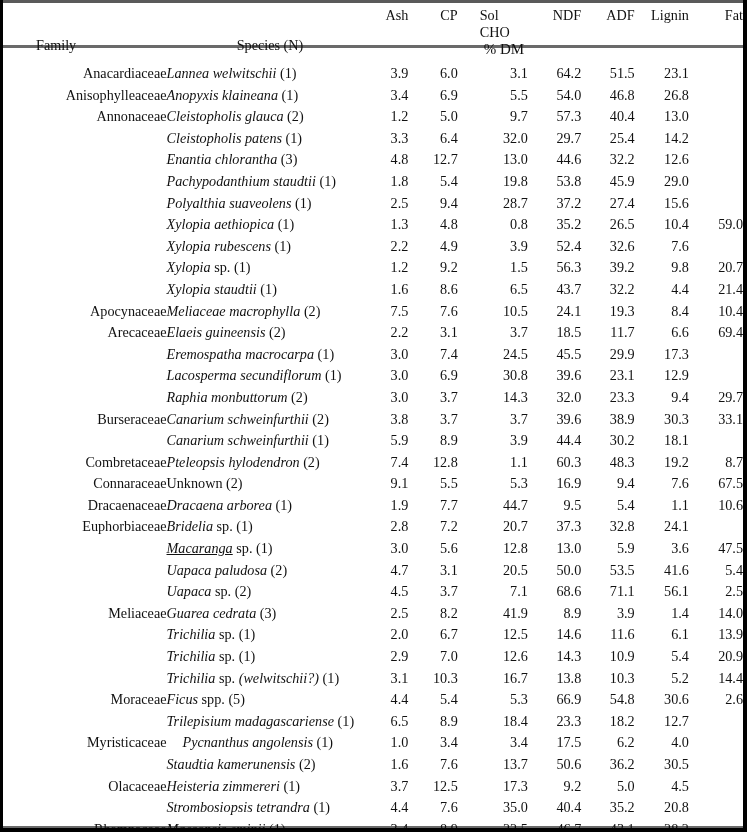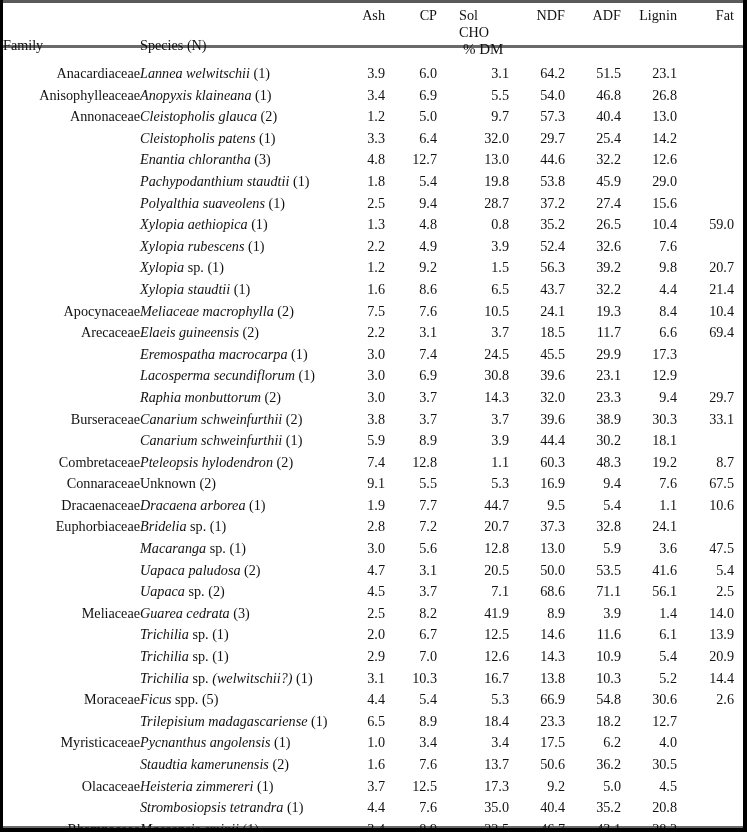--- a/index.html
+++ b/index.html
@@ -72,21 +72,21 @@
     .c-fam { width: 137px; text-align: right; padding-left: 0; }
     .c-sp { width: 209px; text-align: left; }
     .c-ash { width: 36px; text-align: right; }
     .c-cp { width: 52px; text-align: right; }
     .c-sol { width: 72px; text-align: right; }
     .c-ndf { width: 56px; text-align: right; }
     .c-adf { width: 56px; text-align: right; }
     .c-lig { width: 56px; text-align: right; }
     .c-fat { width: 57px; text-align: right; padding-right: 0; }
     th.c-fam { text-align: left; vertical-align: bottom; }
-    th.c-sp { text-align: left; vertical-align: bottom; }
+    th.c-sp { text-align: center; vertical-align: bottom; }
     th.c-ash, th.c-cp, th.c-ndf, th.c-adf, th.c-lig, th.c-fat { text-align: right; }
     th.c-sol { text-align: right; }
     .sol-sub { display: block; text-align: left; padding-left: 26px; font-size: 15px; }
     .genus { font-style: italic; }
   </style>
 </head>
 <body>
 
 <div class="page">
   <div class="top-rule"></div>
@@ -100,21 +100,21 @@
         <col class="c-ash">
         <col class="c-cp">
       <col class="c-sol">
         <col class="c-ndf">
         <col class="c-adf">
         <col class="c-lig">
         <col class="c-fat">
     </colgroup>
     <thead>
       <tr class="h1">
-        <th class="c-fam" rowspan="2" style="vertical-align:bottom;padding-bottom:5px;">Family</th>
+        <th class="c-fam" rowspan="2" style="vertical-align:bottom;padding-bottom:5px;padding-left:33px;">Family</th>
         <th class="c-sp" rowspan="2" style="vertical-align:bottom;padding-bottom:5px;">Species (N)</th>
         <th class="c-ash">Ash</th>
         <th class="c-cp">CP</th>
         <th class="c-sol">
           <span class="sol-sub" style="font-size:14.2px;padding-left:22px;">Sol CHO</span>
         </th>
         <th class="c-ndf">NDF</th>
         <th class="c-adf">ADF</th>
         <th class="c-lig">Lignin</th>
         <th class="c-fat">Fat</th>
@@ -369,21 +369,21 @@
           <td class="c-ash">2.8</td>
           <td class="c-cp">7.2</td>
           <td class="c-sol">20.7</td>
           <td class="c-ndf">37.3</td>
           <td class="c-adf">32.8</td>
           <td class="c-lig">24.1</td>
           <td class="c-fat"></td>
         </tr>
         <tr>
           <td class="c-fam"></td>
-          <td class="c-sp"><span class="genus" style="white-space: pre;">Macaranga</span><span style="white-space: pre;"> sp. (1)</span></td>
+          <td class="c-sp"><span class="genus" style="white-space: pre; text-decoration: underline;">Macaranga</span><span style="white-space: pre;"> sp. (1)</span></td>
           <td class="c-ash">3.0</td>
           <td class="c-cp">5.6</td>
           <td class="c-sol">12.8</td>
           <td class="c-ndf">13.0</td>
           <td class="c-adf">5.9</td>
           <td class="c-lig">3.6</td>
           <td class="c-fat">47.5</td>
         </tr>
         <tr>
           <td class="c-fam"></td>
@@ -468,21 +468,21 @@
           <td class="c-ash">6.5</td>
           <td class="c-cp">8.9</td>
           <td class="c-sol">18.4</td>
           <td class="c-ndf">23.3</td>
           <td class="c-adf">18.2</td>
           <td class="c-lig">12.7</td>
           <td class="c-fat"></td>
         </tr>
         <tr>
           <td class="c-fam">Myristicaceae</td>
-          <td class="c-sp"><span class="genus" style="white-space: pre;">Pycnanthus angolensis</span><span style="white-space: pre;"> (1)</span></td>
+          <td class="c-sp"><span class="genus" style="white-space: pre; margin-left: 16px;">Pycnanthus angolensis</span><span style="white-space: pre;"> (1)</span></td>
           <td class="c-ash">1.0</td>
           <td class="c-cp">3.4</td>
           <td class="c-sol">3.4</td>
           <td class="c-ndf">17.5</td>
           <td class="c-adf">6.2</td>
           <td class="c-lig">4.0</td>
           <td class="c-fat"></td>
         </tr>
         <tr>
           <td class="c-fam"></td>

